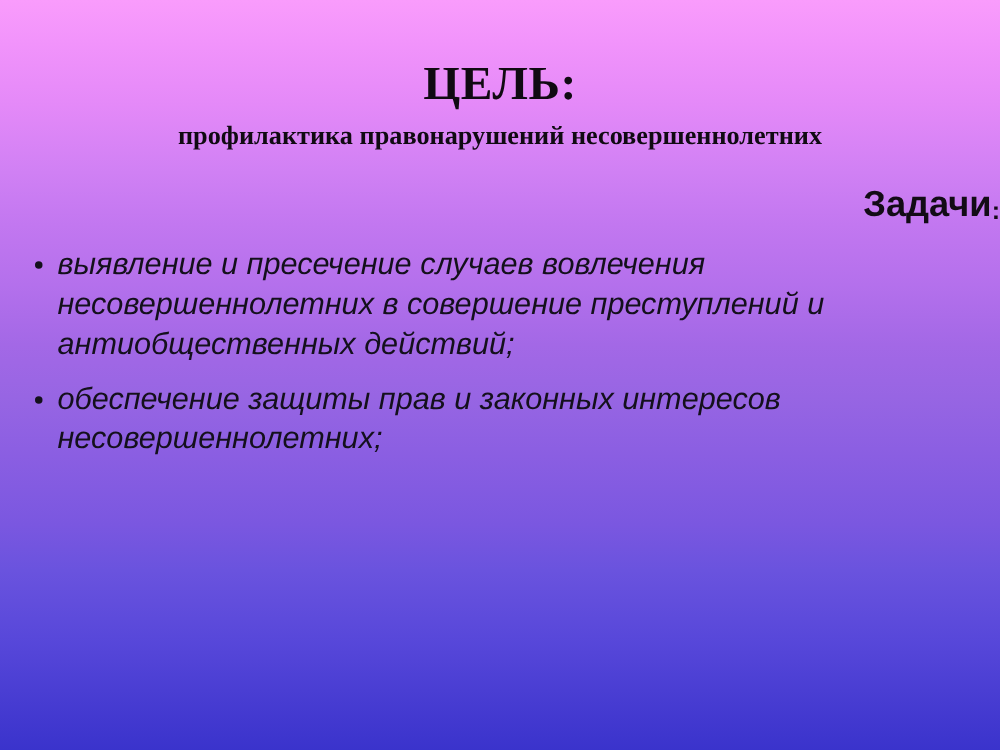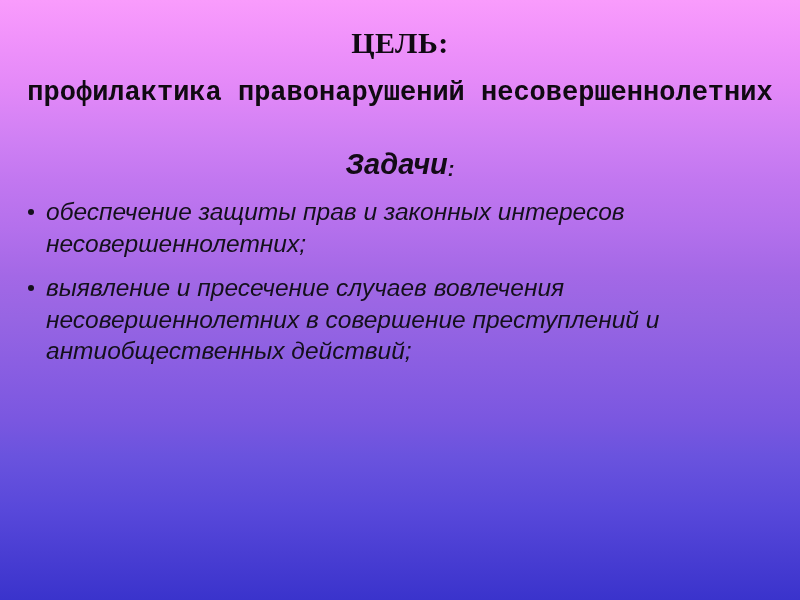--- a/index.html
+++ b/index.html
@@ -45,41 +45,40 @@
     left: 0;
     width: 800px;
     text-align: center;
     font-family: "Liberation Serif", "DejaVu Serif", serif;
     font-weight: bold;
     color: #100a12;
     line-height: 1.12;
   }
   .title-line1 {
     display: block;
-    font-size: 30px;
+    font-size: 38px;
     letter-spacing: 0.5px;
+    margin-top: 20px;
   }
   .title-line2 {
     display: block;
-    font-size: 27px;
+    font-size: 21px;
     letter-spacing: 0px;
-    margin-top: 18px;
-    font-family: Liberation Mono, monospace;
+    margin-top: 8px;
   }
 
   
   .subheading {
     position: absolute;
     top: 148px;
     left: 0;
     width: 800px;
-    text-align: center;
+    text-align: right;
     font-family: "Liberation Sans", sans-serif;
     font-weight: bold;
-    font-style: italic;
     font-size: 29px;
     color: #130b16;
   }
   .subheading .colon {
     font-size: 20px;
     font-weight: bold;
     vertical-align: -2px;
   }
 
   
@@ -125,17 +124,17 @@
   <div class="title-block">
     <span class="title-line1">ЦЕЛЬ:</span>
     <span class="title-line2">профилактика правонарушений несовершеннолетних</span>
   </div>
 
   <div class="subheading">
     <span>Задачи</span><span class="colon">:</span>
   </div>
 
   <ul class="bullets">
+    <li class="bullet bullet-2">выявление и пресечение случаев вовлечения несовершеннолетних в совершение преступлений и антиобщественных действий;</li>
     <li class="bullet bullet-1">обеспечение защиты прав и законных интересов несовершеннолетних;</li>
-    <li class="bullet bullet-2">выявление и пресечение случаев вовлечения несовершеннолетних в совершение преступлений и антиобщественных действий;</li>
   </ul>
 
 </div>
 
 </body></html>

